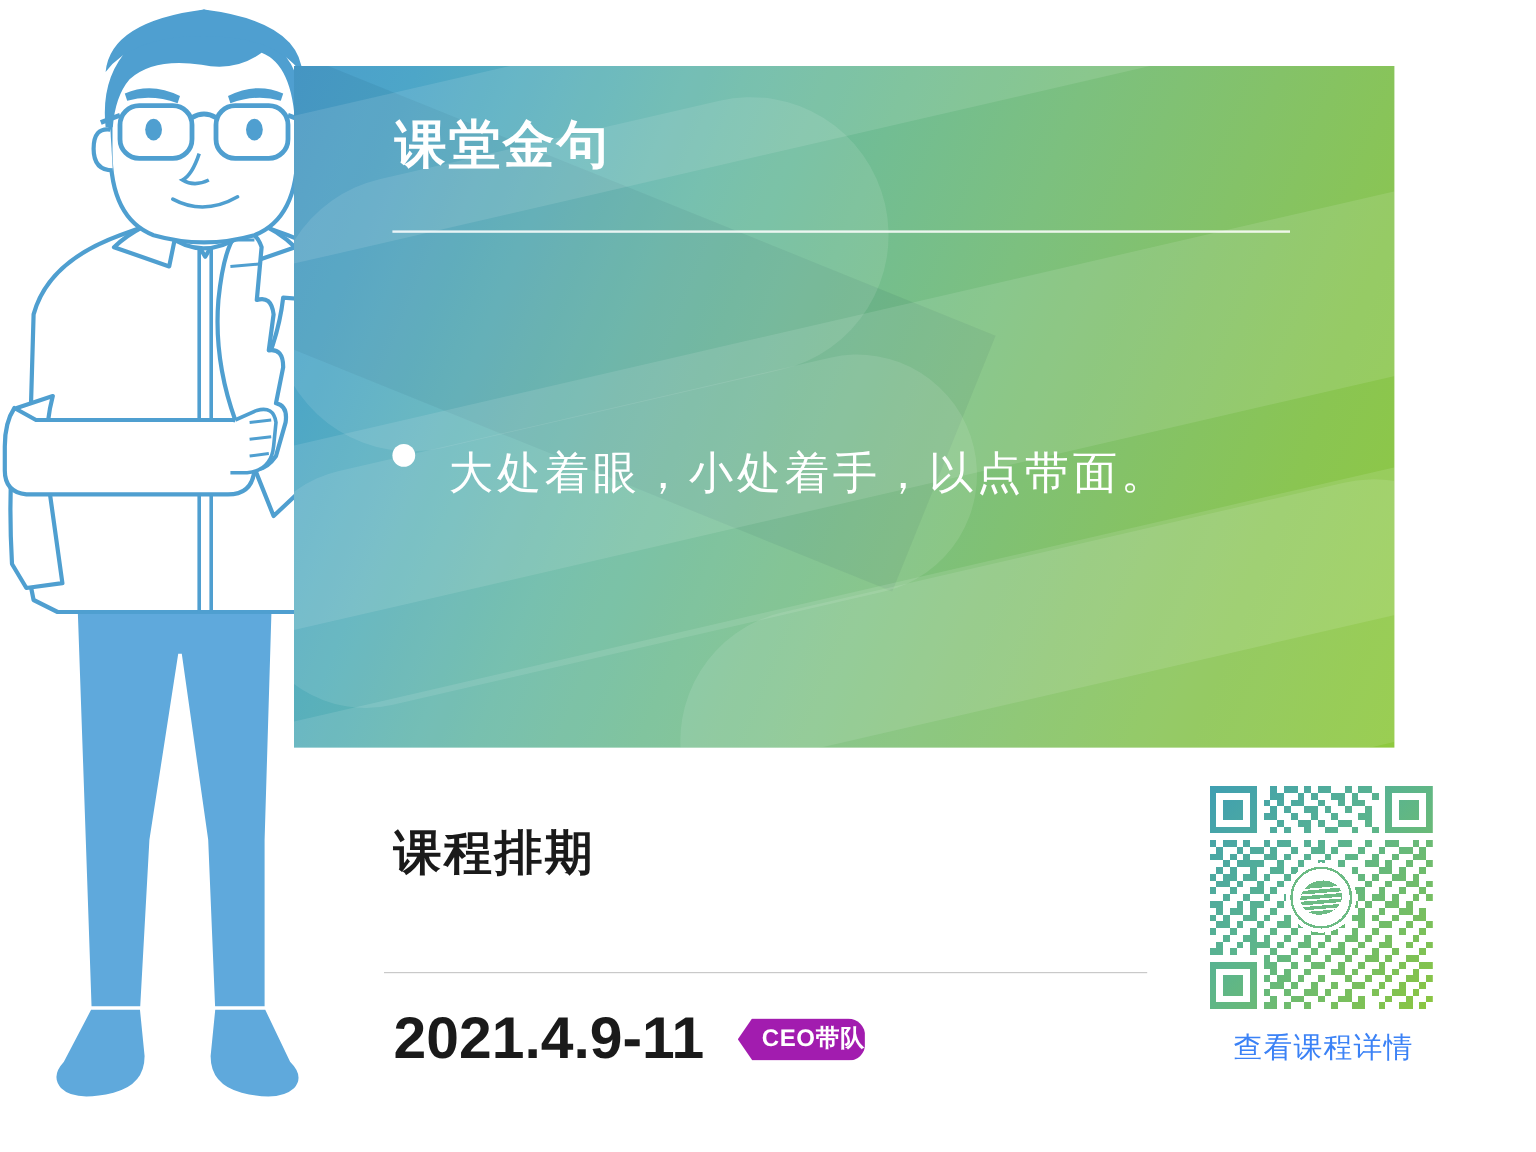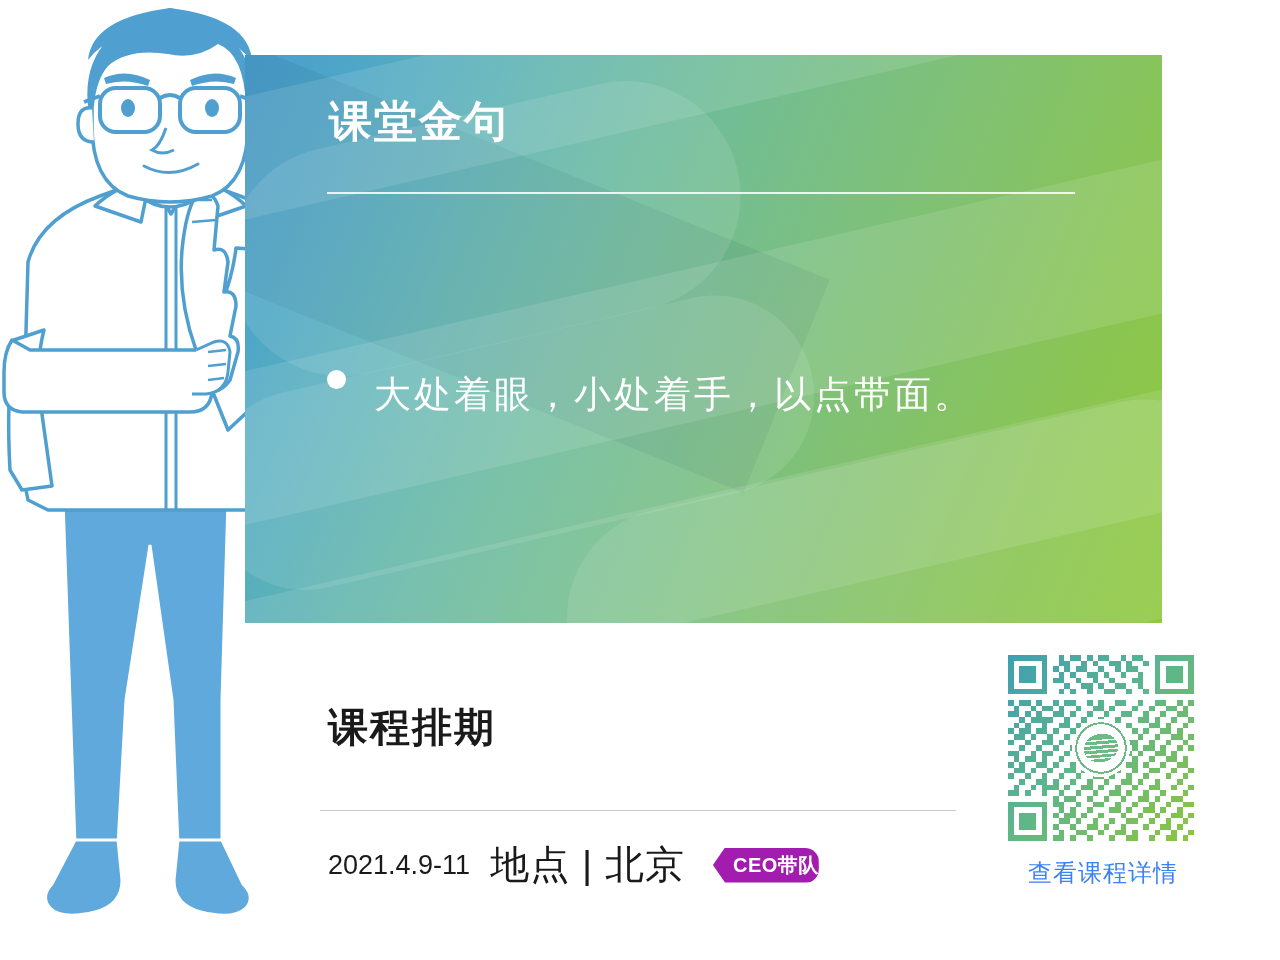--- a/index.html
+++ b/index.html
@@ -112,21 +112,21 @@
     left: 0px;
     top: 0px;
     width: 340px;
     height: 960px;
   }
 
   
   #schedule-title {
     position: absolute;
     left: 328px;
-    top: 700px;
+    top: 683px;
     font-size: 40px;
     font-weight: bold;
     color: #1a1a1a;
     letter-spacing: 2px;
     white-space: nowrap;
   }
   #schedule-divider {
     position: absolute;
     left: 320px;
     top: 810px;
@@ -136,23 +136,24 @@
   }
   #schedule-row {
     position: absolute;
     left: 328px;
     top: 838px;
     display: flex;
     align-items: center;
     white-space: nowrap;
   }
   #schedule-date {
-    font-size: 27px;
+    font-size: 49px;
     color: #1a1a1a;
     letter-spacing: 0px;
+    font-weight: bold;
   }
   #schedule-location {
     font-size: 39px;
     color: #1a1a1a;
     margin-left: 20px;
     letter-spacing: 1px;
   }
   #ceo-badge {
     position: relative;
     margin-left: 28px;
@@ -296,21 +297,20 @@
   <div id="quote-bullet-row">
     <span id="quote-bullet-dot"></span>
     <span id="quote-bullet-text">大处着眼，小处着手，以点带面。</span>
   </div>
 </div>
 
 <div id="schedule-title">课程排期</div>
 <div id="schedule-divider"></div>
 <div id="schedule-row">
   <span id="schedule-date">2021.4.9-11</span>
-  <span id="schedule-location">地点 | 北京</span>
   <span id="ceo-badge">
     <span id="ceo-badge-label">CEO带队</span>
   </span>
 </div>
 
 <div id="qr-block">
   <svg id="qr-code" viewBox="0 0 33 33" shape-rendering="crispEdges" xmlns="http://www.w3.org/2000/svg">
     <defs>
       <linearGradient id="qrgrad" x1="0" y1="0" x2="1" y2="1">
         <stop offset="0%" stop-color="#3f9fb2"></stop>

